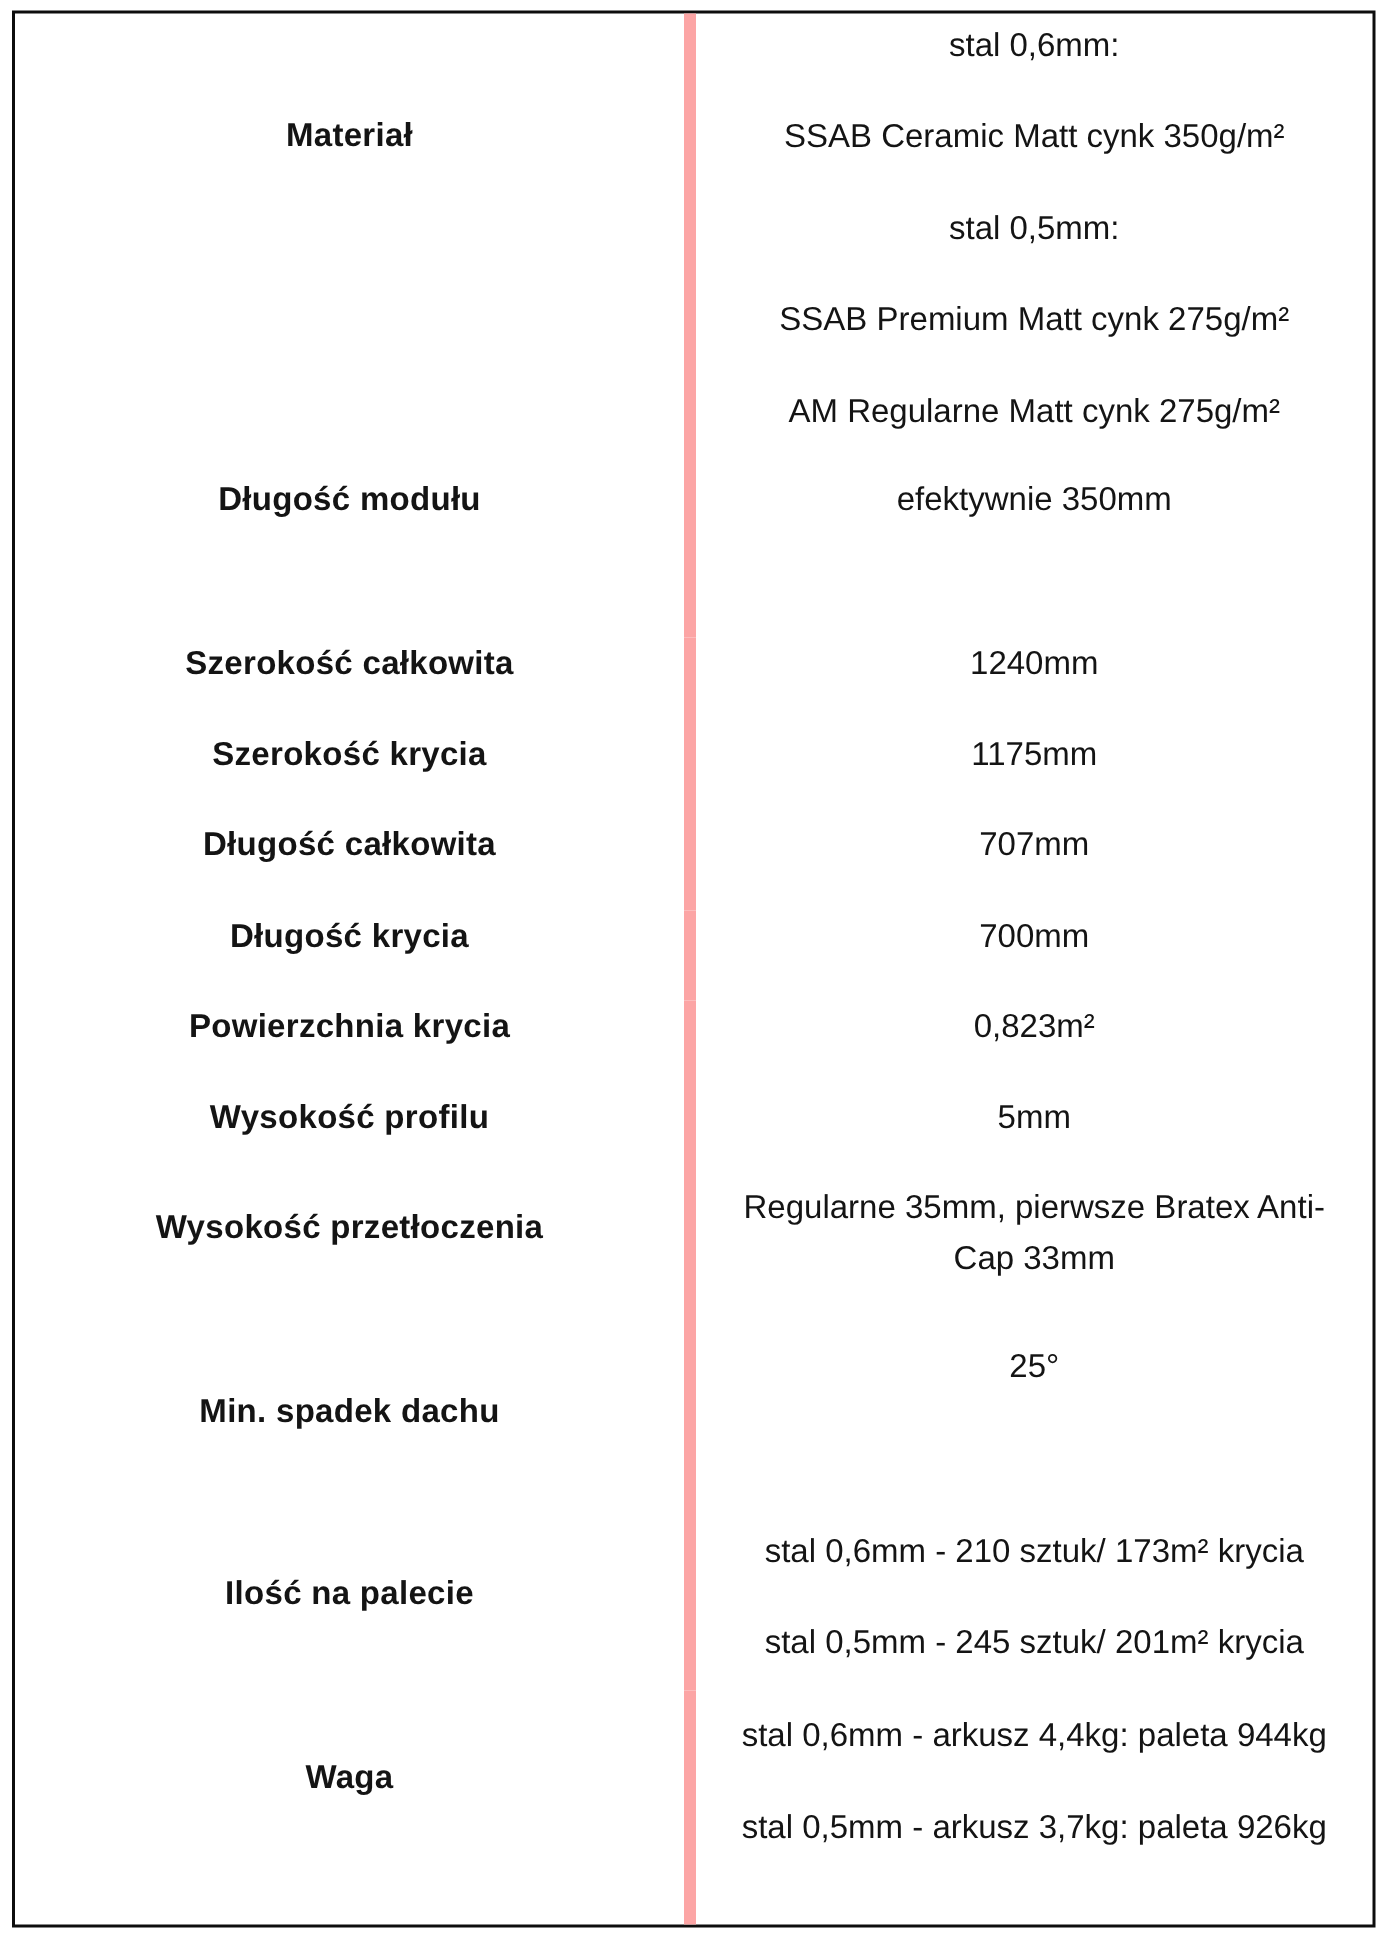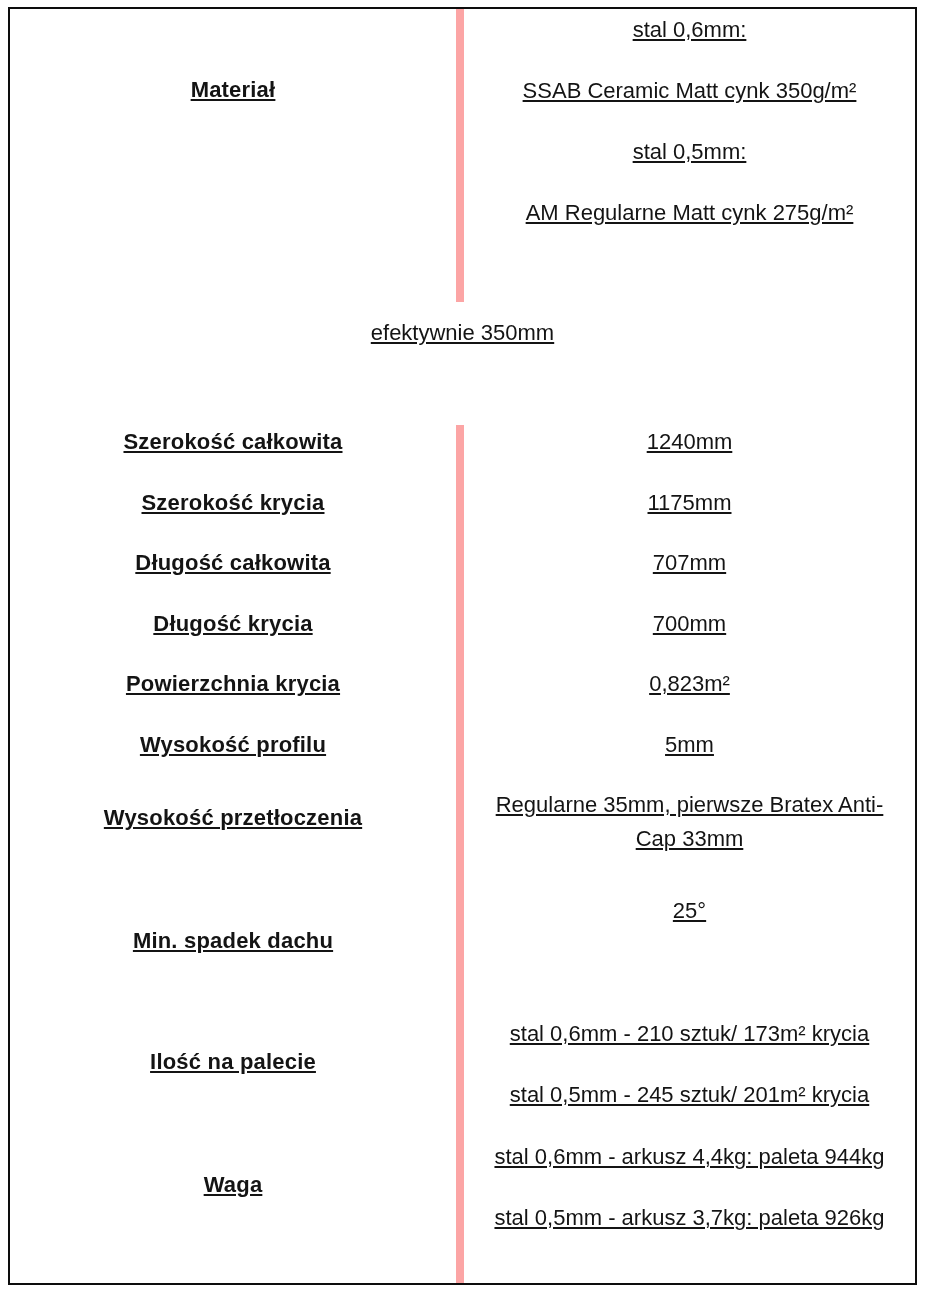--- a/index.html
+++ b/index.html
@@ -28,21 +28,20 @@
     flex: 0 0 auto;
     width: 100%;
   }
   .cell {
     box-sizing: border-box;
     display: flex;
     flex-direction: column;
     text-align: center;
     font-size: 22px;
     line-height: 34px;
-    text-decoration: underline;
   }
   .cell.left {
     width: 454px;
     flex: 0 0 454px;
     border-right: 8px solid #fca5a5;
     font-weight: bold;
     letter-spacing: 0.2px;
   }
   .cell.right {
     flex: 1 1 auto;
@@ -63,25 +62,29 @@
   <div id="spec-table">
 
     <div class="row" style="height:293px">
       <div class="cell left" style="padding-top:64px">
         <div class="label">Materiał</div>
       </div>
       <div class="cell right" style="padding-top:4px">
           <p>stal 0,6mm:</p>
           <p>SSAB Ceramic Matt cynk 350g/m²</p>
           <p>stal 0,5mm:</p>
+          <p>SSAB Premium Matt cynk 275g/m²</p>
           <p>AM Regularne Matt cynk 275g/m²</p>
         </div>
     </div>
 
     <div class="row" style="height:123px">
+      <div class="cell left" style="padding-top:14px">
+        <div class="label">Długość modułu</div>
+      </div>
       <div class="cell right" style="padding-top:14px">
           <p>efektywnie 350mm</p>
         </div>
     </div>
 
     <div class="row" style="height:61px">
       <div class="cell left vcenter">
         <div class="label">Szerokość całkowita</div>
       </div>
       <div class="cell right vcenter">

